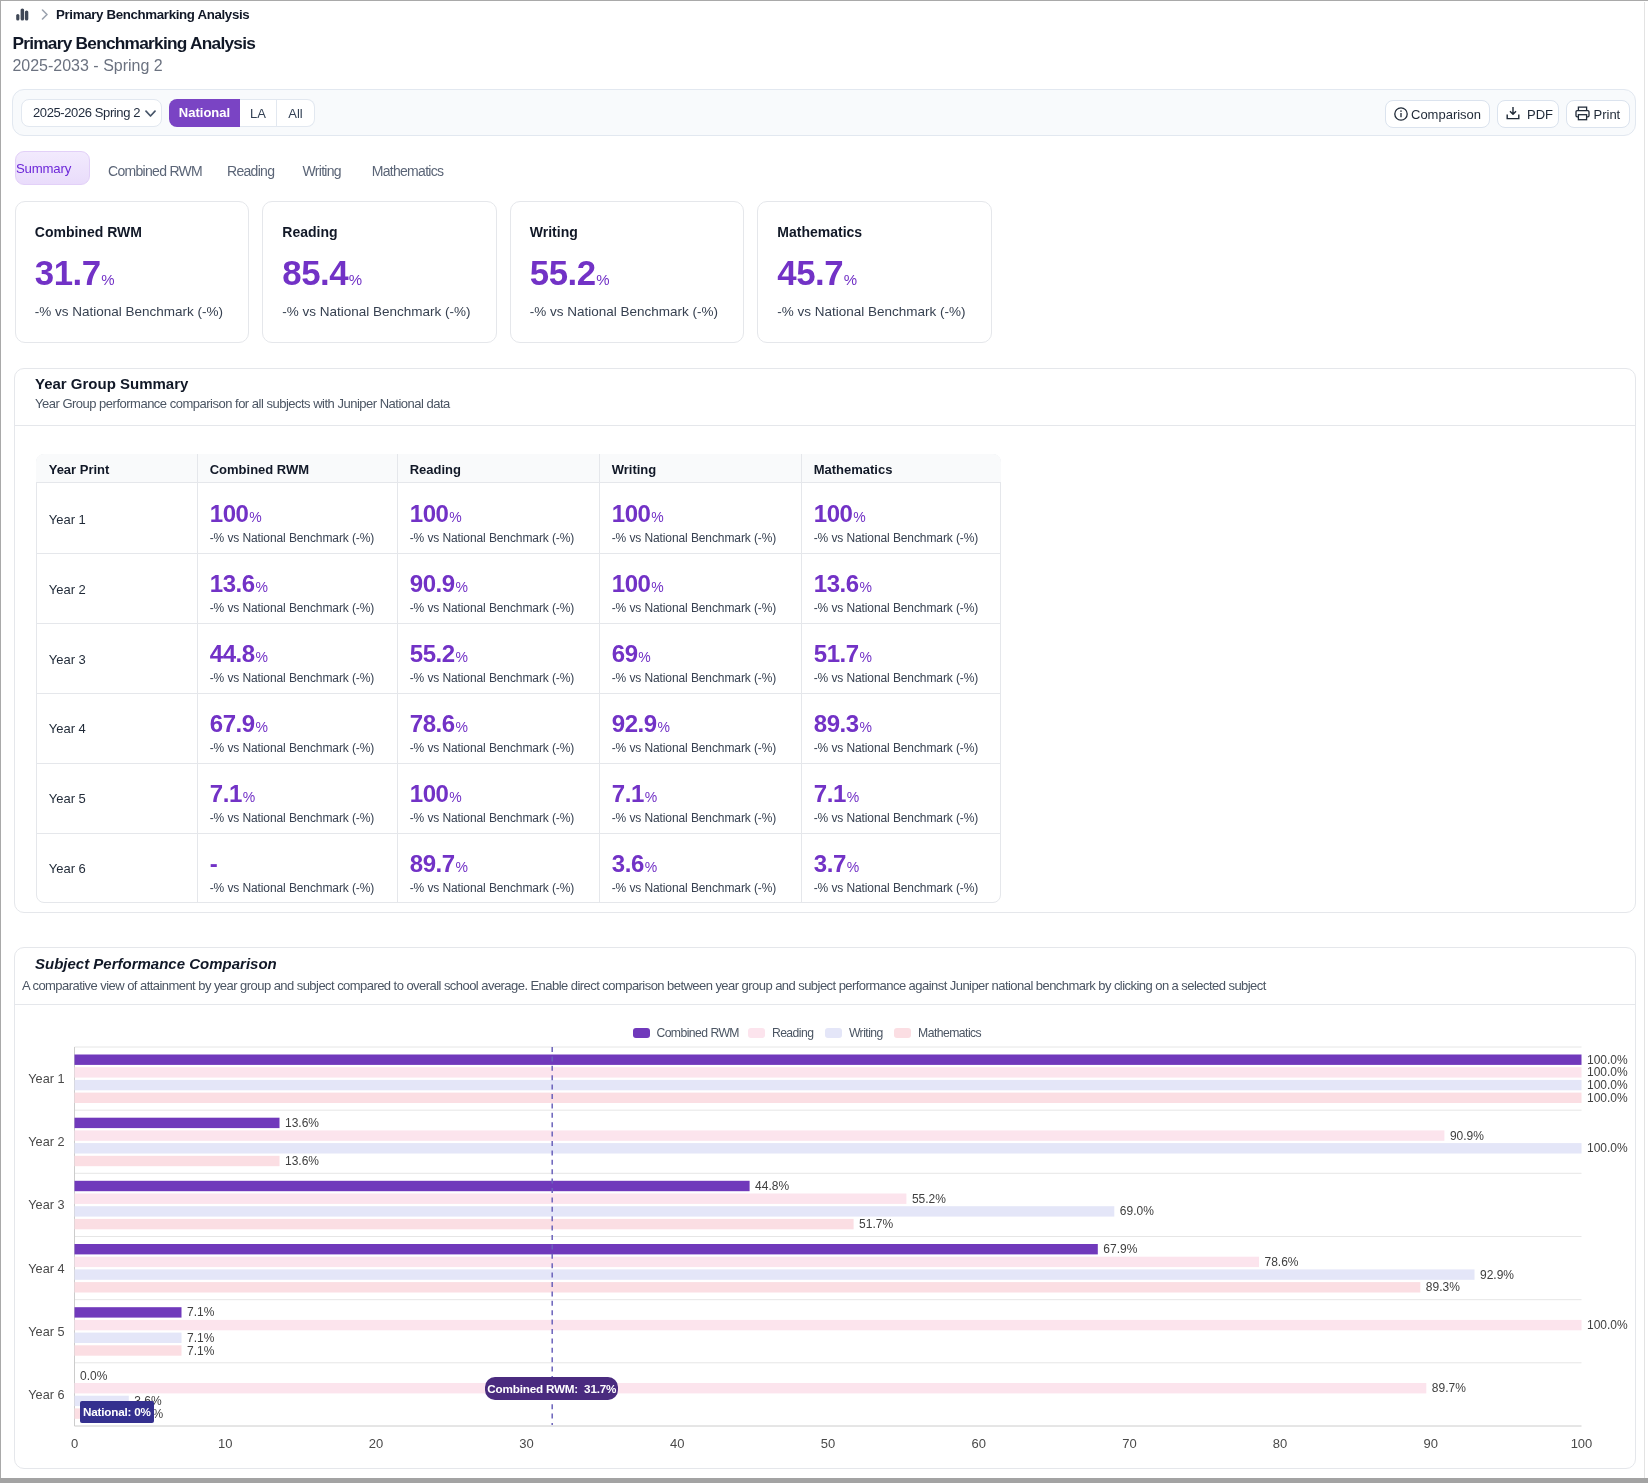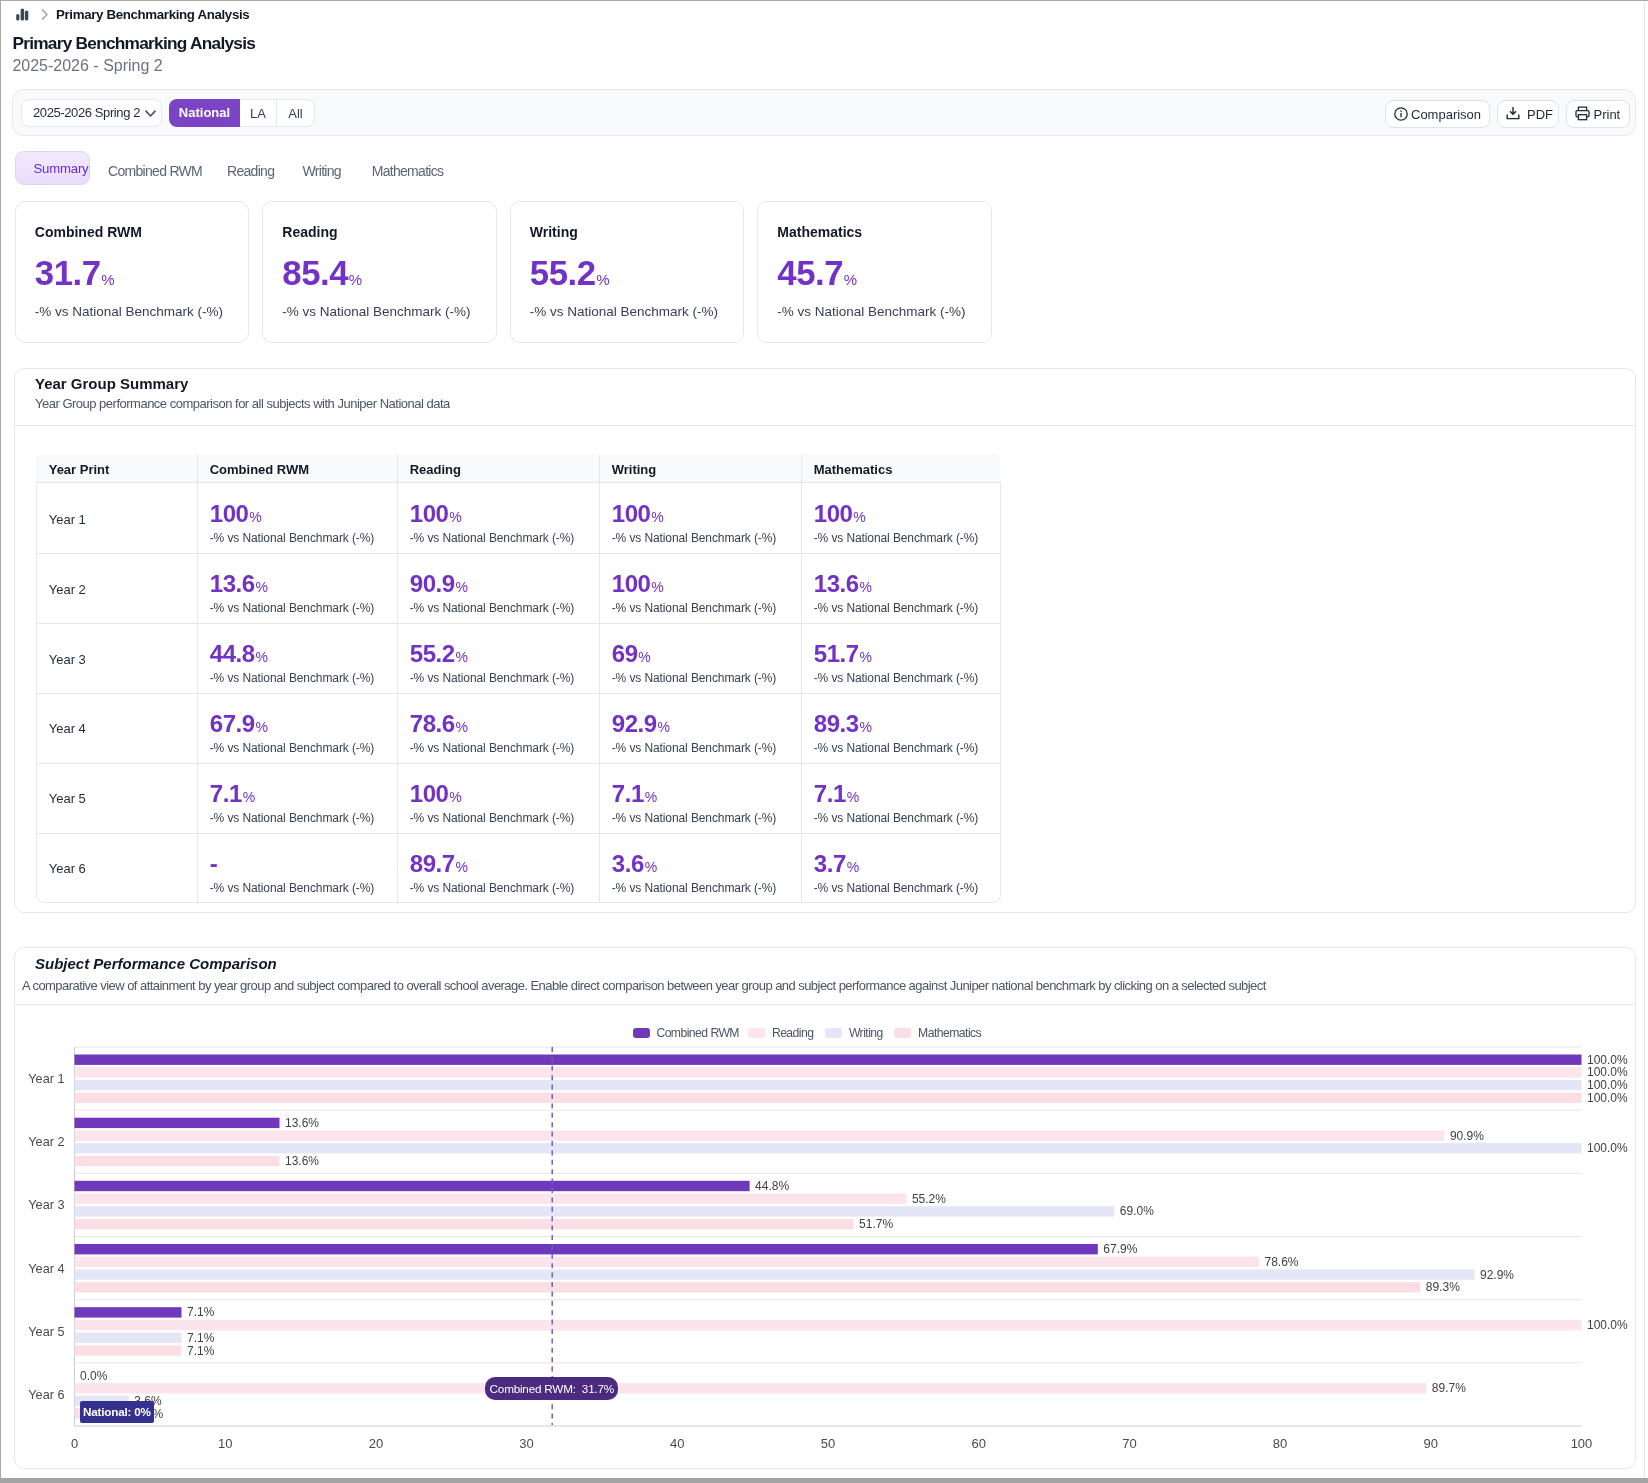--- a/index.html
+++ b/index.html
@@ -20,21 +20,21 @@
   <rect x="0.2" y="6" width="3.2" height="6.6" rx="1.6" fill="#3f4756"></rect>
   <rect x="4.6" y="0.4" width="3.5" height="12.2" rx="1.7" fill="#3f4756"></rect>
   <rect x="8.9" y="2.4" width="3.4" height="10.2" rx="1.7" fill="#3f4756"></rect>
 </svg>
 <svg class="abs" style="left:41px;top:9px;" width="8" height="11" viewBox="0 0 8 11">
     <path d="M1.5 1 L6 5.5 L1.5 10" fill="none" stroke="#9ca3af" stroke-width="1.6" stroke-linecap="round" stroke-linejoin="round"></path>
   </svg>
 <div class="abs" style="left:56px;top:7px;font-size:13.3px;font-weight:700;color:#111827;letter-spacing:-0.35px;">Primary Benchmarking Analysis</div>
 
 <div class="abs" style="left:12.4px;top:33px;font-size:17.3px;font-weight:700;color:#111827;letter-spacing:-0.75px;">Primary Benchmarking Analysis</div>
-<div class="abs" style="left:12.4px;top:57px;font-size:16px;color:#6b7280;">2025-2026 - Spring 2</div>
+<div class="abs" style="left:12.4px;top:57px;font-size:16px;color:#6b7280;">2025-2033 - Spring 2</div>
 
 <div class="abs" style="left:12px;top:88.5px;width:1624px;height:47px;background:#f8fafc;border:1px solid #e2e8f0;border-radius:12px;"></div>
 <div class="abs" style="left:21px;top:99px;width:141px;height:28px;background:#fff;border:1px solid #e2e8f0;border-radius:8px;"></div>
 <div class="abs" style="left:33px;top:105px;font-size:13px;color:#1e293b;letter-spacing:-0.4px;">2025-2026 Spring 2</div>
 <svg class="abs" style="left:144.5px;top:110px;" width="11" height="8" viewBox="0 0 11 8">
     <path d="M1 1.2 L5.5 6 L10 1.2" fill="none" stroke="#475569" stroke-width="1.7" stroke-linecap="round" stroke-linejoin="round"></path>
   </svg>
 <div class="abs" style="left:169px;top:99px;width:71px;height:28px;background:#7a44c4;border-radius:8px 0 0 8px;color:#fff;font-size:13px;font-weight:600;text-align:center;line-height:28px;">National</div>
 <div class="abs" style="left:240px;top:99px;width:37px;height:28px;background:#fff;border:1px solid #e2e8f0;border-left:none;color:#334155;font-size:13px;text-align:center;line-height:27px;">LA</div>
 <div class="abs" style="left:277px;top:99px;width:38px;height:28px;background:#fff;border:1px solid #e2e8f0;border-left:none;border-radius:0 8px 8px 0;color:#334155;font-size:13px;text-align:center;line-height:27px;">All</div>
@@ -52,21 +52,21 @@
   </svg>
 <div class="abs" style="left:1527px;top:106.5px;font-size:13px;color:#1f2937;">PDF</div>
 <div class="abs" style="left:1566px;top:99.5px;width:64px;height:28px;background:#fff;border:1px solid #dbe3ee;border-radius:8px;"></div>
 <svg class="abs" style="left:1575px;top:106px;" width="15" height="15" viewBox="0 0 15 15">
     <path d="M3.4 4.6 L3.4 1.2 L11.6 1.2 L11.6 4.6" fill="none" stroke="#1f2937" stroke-width="1.3"></path>
     <rect x="1" y="4.6" width="13" height="6.2" rx="1.2" fill="none" stroke="#1f2937" stroke-width="1.3"></rect>
     <rect x="3.4" y="8.7" width="8.2" height="5" fill="#fff" stroke="#1f2937" stroke-width="1.3"></rect>
   </svg>
 <div class="abs" style="left:1593.5px;top:106.5px;font-size:13px;color:#1f2937;">Print</div>
 
-<div class="abs" style="left:15px;top:151px;width:74.5px;height:33.5px;background:linear-gradient(#f2eafd,#e9dcfb);border:1px solid #e2d0f8;border-radius:9px;color:#6d28d9;font-size:13.2px;font-weight:500;text-align:right;line-height:34px;letter-spacing:-0.2px;">Summary</div>
+<div class="abs" style="left:15px;top:151px;width:74.5px;height:33.5px;background:linear-gradient(#f2eafd,#e9dcfb);border:1px solid #e2d0f8;border-radius:9px;color:#6d28d9;font-size:13.2px;font-weight:500;text-align:left;line-height:34px;letter-spacing:-0.2px;">Summary</div>
 <div class="abs" style="left:108px;top:162.5px;font-size:14px;color:#5b6577;letter-spacing:-0.7px;">Combined RWM</div>
 <div class="abs" style="left:227px;top:162.5px;font-size:14px;color:#5b6577;letter-spacing:-0.7px;">Reading</div>
 <div class="abs" style="left:302.5px;top:162.5px;font-size:14px;color:#5b6577;letter-spacing:-0.7px;">Writing</div>
 <div class="abs" style="left:371.7px;top:162.5px;font-size:14px;color:#5b6577;letter-spacing:-0.7px;">Mathematics</div>
 
 <div class="card" style="left:14px;top:367.5px;width:1622px;height:545px;"></div>
 <div class="abs ctitle" style="left:35px;top:374.5px;">Year Group Summary</div>
 <div class="abs csub" style="left:35px;top:396px;letter-spacing:-0.5px;">Year Group performance comparison for all subjects with Juniper National data</div>
 <div class="abs" style="left:15px;top:425px;width:1620px;height:1px;background:#e5e7eb;"></div>
 <div class="card" style="left:14px;top:947px;width:1622px;height:522px;"></div>
@@ -236,14 +236,14 @@
 <text x="526.6" y="1447.5" text-anchor="middle" font-size="13" fill="#4a4a4a">30</text>
 <text x="677.3" y="1447.5" text-anchor="middle" font-size="13" fill="#4a4a4a">40</text>
 <text x="828.0" y="1447.5" text-anchor="middle" font-size="13" fill="#4a4a4a">50</text>
 <text x="978.7" y="1447.5" text-anchor="middle" font-size="13" fill="#4a4a4a">60</text>
 <text x="1129.4" y="1447.5" text-anchor="middle" font-size="13" fill="#4a4a4a">70</text>
 <text x="1280.1" y="1447.5" text-anchor="middle" font-size="13" fill="#4a4a4a">80</text>
 <text x="1430.8" y="1447.5" text-anchor="middle" font-size="13" fill="#4a4a4a">90</text>
 <text x="1581.5" y="1447.5" text-anchor="middle" font-size="13" fill="#4a4a4a">100</text>
 </svg>
 
-<div class="abs" style="left:485.3px;top:1376.5px;width:133px;height:23.5px;background:#4a2b7f;border-radius:10px;color:#fff;font-size:11.7px;font-weight:400;text-align:center;line-height:23.5px;white-space:nowrap;letter-spacing:-0.2px;">Combined RWM:&nbsp; 31.7%</div>
+<div class="abs" style="left:485.3px;top:1376.5px;width:133px;height:23.5px;background:#4a2b7f;border-radius:10px;color:#fff;font-size:11.7px;font-weight:700;text-align:center;line-height:23.5px;white-space:nowrap;letter-spacing:-0.2px;">Combined RWM:&nbsp; 31.7%</div>
 <div class="abs" style="left:79.6px;top:1401.4px;width:74.5px;height:22px;background:#34308f;border-radius:2px;color:#fff;font-size:11.7px;font-weight:700;text-align:center;line-height:22px;white-space:nowrap;letter-spacing:-0.2px;">National: 0%</div>
 
 </body></html>

